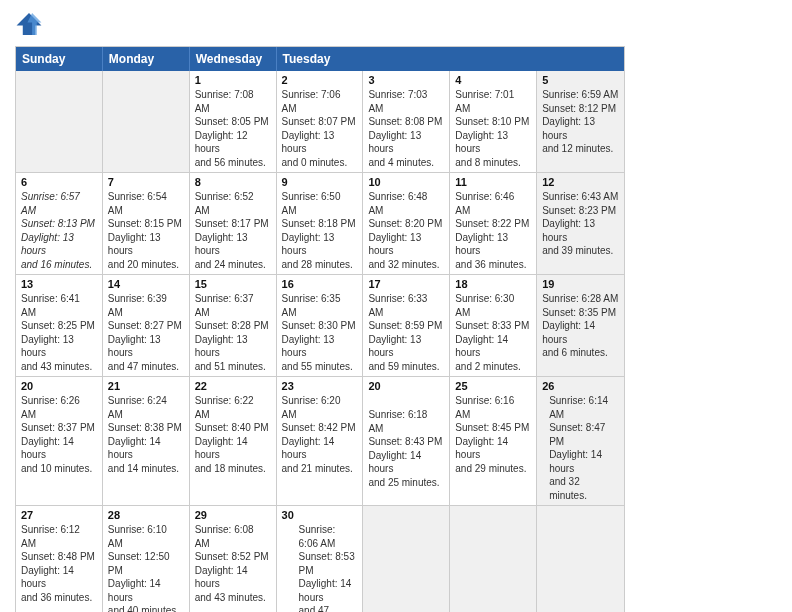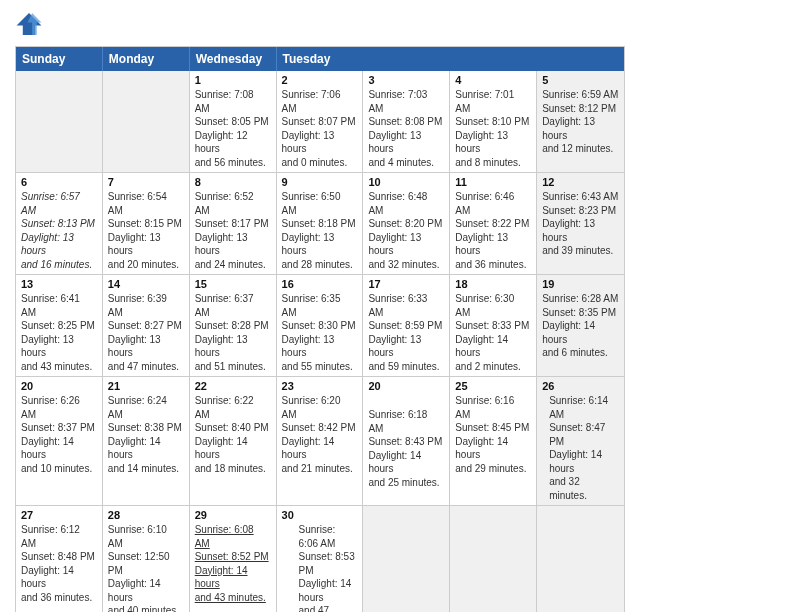--- a/index.html
+++ b/index.html
@@ -330,21 +330,21 @@
           </div>
           <div class="cal-cell">
             <div class="day-num">28</div>
             <div class="cell-text" style="white-space: pre-line;">Sunrise: 6:10 AM
 Sunset: 12:50 PM
 Daylight: 14 hours
 and 40 minutes.</div>
           </div>
           <div class="cal-cell">
             <div class="day-num">29</div>
-            <div class="cell-text" style="white-space: pre-line; text-decoration: underline;">Sunrise: 6:08 AM
+            <div class="cell-text" style="white-space: pre-line;">Sunrise: 6:08 AM
 Sunset: 8:52 PM
 Daylight: 14 hours
 and 43 minutes.</div>
           </div>
           <div class="cal-cell">
             <div class="day-num">30</div>
             <div class="cell-text" style="white-space: pre-line; margin-left: 17px;">Sunrise: 6:06 AM
 Sunset: 8:53 PM
 Daylight: 14 hours
 and 47 minutes.</div>

